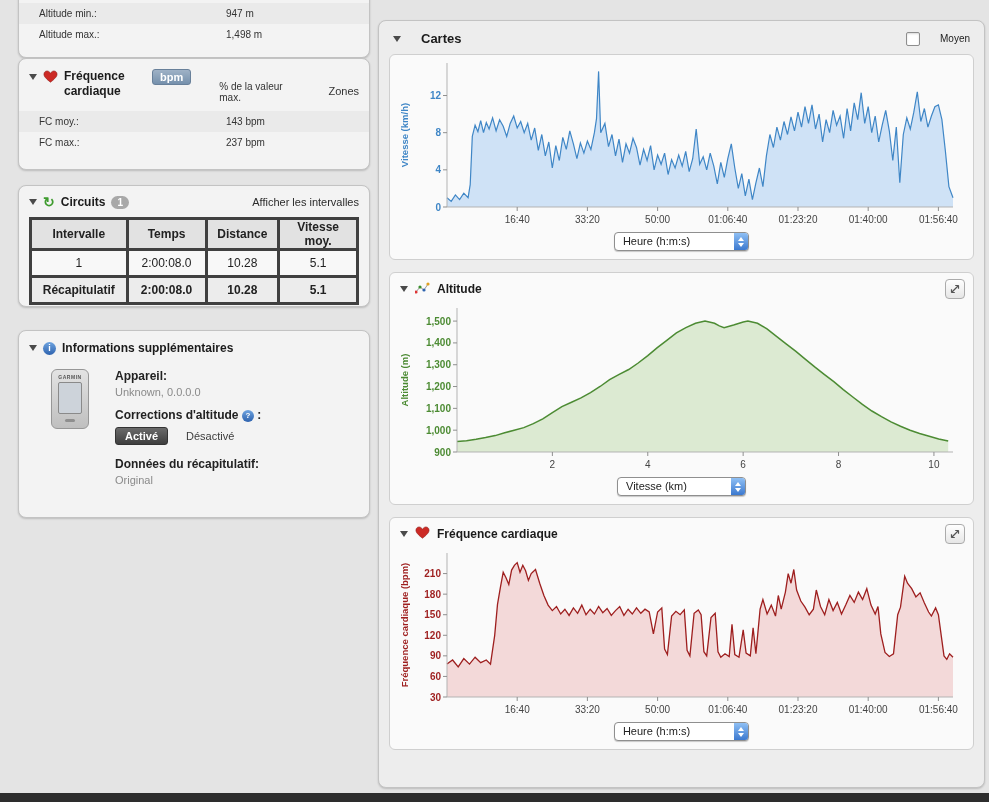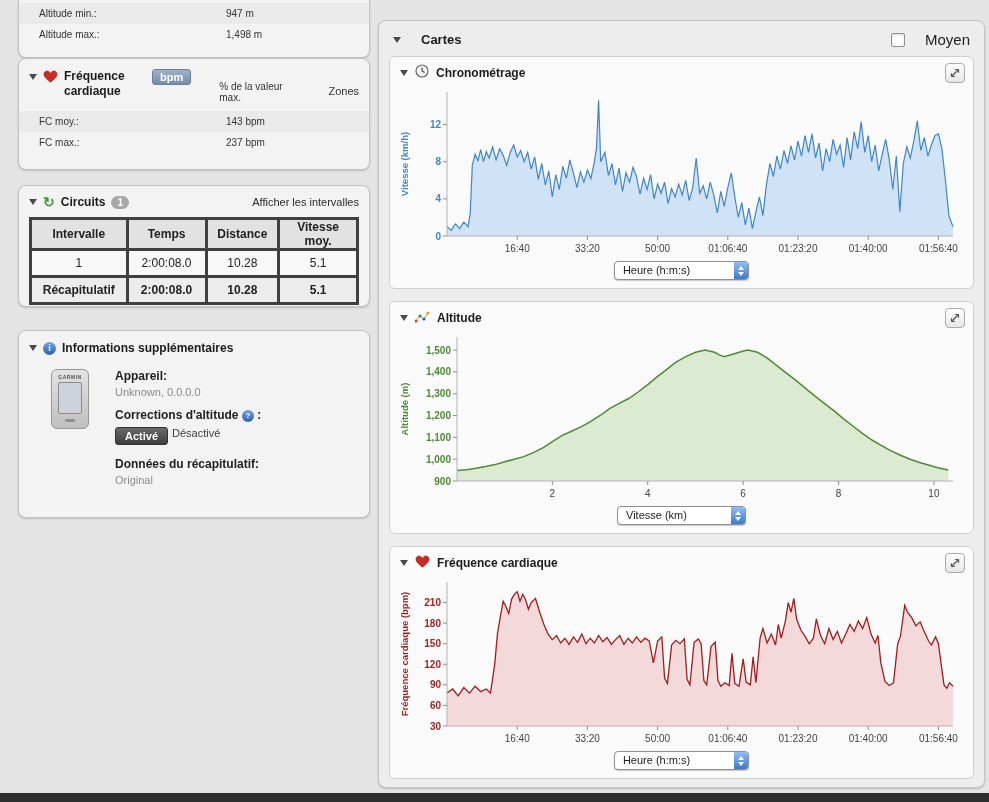--- a/index.html
+++ b/index.html
@@ -43,33 +43,33 @@
   .hdr-d{display:flex;align-items:center;padding:10px 10px 4px 10px;gap:6px;}
   .info-body{display:flex;padding:10px 14px 0 14px;}
   .device{width:36px;height:58px;margin-left:18px;border:1px solid #979797;border-radius:6px;
      background:linear-gradient(#e3e3e3,#bfbfbf);flex:none;text-align:center;}
   .device .brand{font-size:5px;letter-spacing:.5px;color:#555;font-weight:bold;margin-top:4px;}
   .device .screen{width:22px;height:30px;margin:2px auto 0;background:#cdd3da;border:1px solid #8a8a8a;border-radius:2px;}
   .device .btn{width:10px;height:3px;margin:5px auto 0;background:#8f8f8f;border-radius:2px;}
   .info-text{margin-left:26px;font-size:12px;color:#222;}
   .info-text .b{font-weight:bold;margin-bottom:3px;}
   .info-text .gray{color:#8a8a8a;font-size:11px;margin-bottom:10px;}
-  .toggle-row{display:flex;align-items:flex-start;gap:4px;margin:5px 0 12px 0;}
+  .toggle-row{display:flex;align-items:center;gap:18px;margin:5px 0 12px 0;}
   .btn-dark{background:linear-gradient(#6a6a6a,#3e3e3e);color:#fff;font-size:11px;font-weight:bold;
      border:1px solid #333;border-radius:3px;padding:2px 9px;}
   .plain-opt{font-size:11px;color:#3c3c3c;}
   
   .right-col{position:absolute;left:378px;top:20px;width:607px;height:768px;background:#ededed;
      border:1px solid #c3c3c3;border-radius:8px;box-shadow:0 1px 2px rgba(0,0,0,.18);box-sizing:border-box;}
   .cartes-hdr{display:flex;align-items:center;padding:10px 14px 8px 14px;gap:20px;}
   .cartes-title{font-size:13px;font-weight:bold;color:#1b1b1b;}
   .spacer{flex:1;}
   .checkbox{width:12px;height:12px;background:#fff;border:1px solid #8e8e8e;border-radius:2px;
      box-shadow:inset 0 1px 2px rgba(0,0,0,.15);flex:none;}
-  .check-label{font-size:15px;color:#222;text-align:right;}
+  .check-label{font-size:10px;color:#222;text-align:right;}
   .chart-panel{position:relative;margin:0 10px 12px 10px;background:#fafafa;border:1px solid #cfcfcf;
      border-radius:6px;}
   .chart-hdr{display:flex;align-items:center;gap:7px;padding:7px 10px 2px 10px;}
   .expand-btn{position:absolute;right:8px;top:6px;width:18px;height:18px;border:1px solid #ababab;
      border-radius:4px;background:linear-gradient(#ffffff,#e6e6e6);display:flex;align-items:center;
      justify-content:center;cursor:pointer;}
   svg.chart{display:block;margin:0 auto;}
   svg text{font-family:"Liberation Sans",sans-serif;}
   .dd-wrap{text-align:center;padding:0 0 8px 0;margin-top:-2px;}
   .dropdown{display:inline-flex;align-items:stretch;border:1px solid #8f8f8f;border-radius:4px;
@@ -194,36 +194,20 @@
   <div class="right-col">
     <div class="cartes-hdr">
       <span class="tri"></span>
       <span class="cartes-title">Cartes</span>
       <span class="spacer"></span>
       <span class="checkbox"></span>
       <span class="check-label">Moyen</span>
     </div>
 
     <section class="chart-panel">
-      <div class="chart-hdr">
-        <span class="tri"></span>
-        <span>
-          <svg width="14" height="14" viewBox="0 0 14 14">
-              <circle cx="7" cy="7" r="6" fill="#f2f2f2" stroke="#6b6b6b" stroke-width="1.2"></circle>
-              <path d="M7 3.4 V7 L9.6 8.4" stroke="#444" stroke-width="1.1" fill="none"></path>
-            </svg>
-        </span>
-        <span class="hdr-title">Chronométrage</span>
-        <span class="expand-btn">
-          <svg width="10" height="10" viewBox="0 0 10 10">
-              <path d="M1.5 8.5 L8.5 1.5" stroke="#555" stroke-width="1.2"></path>
-              <path d="M1.5 8.5 L1.5 5.2 M1.5 8.5 L4.8 8.5 M8.5 1.5 L5.2 1.5 M8.5 1.5 L8.5 4.8" stroke="#555" stroke-width="1.2"></path>
-            </svg>
-        </span>
-      </div>
       <svg class="chart" width="570" height="178">
           <polygon points="50.0,152.0 50.0,142.7 54.2,146.4 58.4,139.9 62.6,144.6 66.8,138.1 71.1,142.7 73.2,129.7 75.3,81.4 78.1,70.2 80.9,76.7 83.7,65.6 86.5,77.7 89.3,67.5 92.1,74.0 95.6,62.8 99.1,75.8 102.6,64.7 106.2,71.2 109.7,81.4 113.2,68.4 116.7,61.0 120.2,73.0 123.7,66.5 127.2,77.7 130.7,68.4 134.2,85.1 137.7,73.0 141.3,95.3 144.8,79.5 148.3,100.9 151.8,87.0 155.3,113.0 158.8,90.7 162.3,105.5 165.8,82.3 169.3,94.4 172.8,75.8 176.4,88.8 179.9,103.7 183.4,87.9 186.9,98.1 190.4,86.0 193.9,94.4 197.4,77.7 199.5,63.7 201.6,16.4 203.7,77.7 207.9,68.4 211.5,91.6 215.0,79.5 218.5,100.9 222.0,84.2 225.5,107.4 229.0,88.8 232.5,98.1 236.0,83.3 239.5,92.5 243.0,110.2 246.6,94.4 250.1,105.5 253.6,90.7 257.1,114.8 260.6,100.0 264.1,109.3 267.6,98.1 271.1,119.5 274.6,104.6 278.1,113.0 281.7,100.0 285.2,111.1 288.7,96.3 292.2,116.7 295.7,103.7 299.2,74.0 302.7,109.3 306.2,101.8 309.7,114.8 313.2,98.1 316.8,111.1 320.3,128.8 323.8,107.4 327.3,122.3 330.8,103.7 334.3,88.8 337.8,113.0 341.3,133.4 344.8,118.6 348.3,140.9 351.9,124.1 355.4,144.6 358.9,127.8 362.4,113.0 365.9,131.6 369.4,100.9 372.9,79.5 376.4,92.5 379.9,72.1 383.4,85.1 387.0,66.5 390.5,79.5 394.0,61.9 397.5,75.8 401.0,57.2 404.5,72.1 408.0,51.7 411.5,68.4 415.0,49.8 418.5,74.0 422.1,59.1 425.6,87.0 429.1,64.7 432.6,77.7 436.1,55.4 439.6,70.2 443.1,61.0 446.6,83.3 450.1,53.5 453.6,75.8 457.2,47.9 460.7,64.7 464.2,37.7 467.7,68.4 471.2,51.7 474.7,77.7 478.2,61.0 481.7,87.0 485.2,70.2 488.7,55.4 492.3,75.8 495.8,105.5 499.3,72.1 502.8,127.8 506.3,79.5 509.8,62.8 513.3,74.0 516.8,57.2 520.3,36.8 523.8,66.5 527.4,53.5 530.9,72.1 534.4,61.0 537.9,51.7 541.4,49.8 544.9,64.7 548.4,96.3 551.9,131.6 556.0,142.7 556.0,152.0" fill="#cfe2f6" stroke="none"></polygon>
           <polyline points="50.0,142.7 54.2,146.4 58.4,139.9 62.6,144.6 66.8,138.1 71.1,142.7 73.2,129.7 75.3,81.4 78.1,70.2 80.9,76.7 83.7,65.6 86.5,77.7 89.3,67.5 92.1,74.0 95.6,62.8 99.1,75.8 102.6,64.7 106.2,71.2 109.7,81.4 113.2,68.4 116.7,61.0 120.2,73.0 123.7,66.5 127.2,77.7 130.7,68.4 134.2,85.1 137.7,73.0 141.3,95.3 144.8,79.5 148.3,100.9 151.8,87.0 155.3,113.0 158.8,90.7 162.3,105.5 165.8,82.3 169.3,94.4 172.8,75.8 176.4,88.8 179.9,103.7 183.4,87.9 186.9,98.1 190.4,86.0 193.9,94.4 197.4,77.7 199.5,63.7 201.6,16.4 203.7,77.7 207.9,68.4 211.5,91.6 215.0,79.5 218.5,100.9 222.0,84.2 225.5,107.4 229.0,88.8 232.5,98.1 236.0,83.3 239.5,92.5 243.0,110.2 246.6,94.4 250.1,105.5 253.6,90.7 257.1,114.8 260.6,100.0 264.1,109.3 267.6,98.1 271.1,119.5 274.6,104.6 278.1,113.0 281.7,100.0 285.2,111.1 288.7,96.3 292.2,116.7 295.7,103.7 299.2,74.0 302.7,109.3 306.2,101.8 309.7,114.8 313.2,98.1 316.8,111.1 320.3,128.8 323.8,107.4 327.3,122.3 330.8,103.7 334.3,88.8 337.8,113.0 341.3,133.4 344.8,118.6 348.3,140.9 351.9,124.1 355.4,144.6 358.9,127.8 362.4,113.0 365.9,131.6 369.4,100.9 372.9,79.5 376.4,92.5 379.9,72.1 383.4,85.1 387.0,66.5 390.5,79.5 394.0,61.9 397.5,75.8 401.0,57.2 404.5,72.1 408.0,51.7 411.5,68.4 415.0,49.8 418.5,74.0 422.1,59.1 425.6,87.0 429.1,64.7 432.6,77.7 436.1,55.4 439.6,70.2 443.1,61.0 446.6,83.3 450.1,53.5 453.6,75.8 457.2,47.9 460.7,64.7 464.2,37.7 467.7,68.4 471.2,51.7 474.7,77.7 478.2,61.0 481.7,87.0 485.2,70.2 488.7,55.4 492.3,75.8 495.8,105.5 499.3,72.1 502.8,127.8 506.3,79.5 509.8,62.8 513.3,74.0 516.8,57.2 520.3,36.8 523.8,66.5 527.4,53.5 530.9,72.1 534.4,61.0 537.9,51.7 541.4,49.8 544.9,64.7 548.4,96.3 551.9,131.6 556.0,142.7" fill="none" stroke="#3f86c6" stroke-width="1.2"></polyline>
           <line x1="50" y1="8" x2="50" y2="152" stroke="#b3b3b3"></line>
           <line x1="50" y1="152" x2="556" y2="152" stroke="#b3b3b3"></line>
           <line x1="46" y1="152" x2="50" y2="152" stroke="#8f8f8f"></line>
           <text x="44" y="155.5" text-anchor="end" fill="#3f86c6" font-size="10" font-weight="bold">0</text>
           <line x1="46" y1="114.83870967741936" x2="50" y2="114.83870967741936" stroke="#8f8f8f"></line>
           <text x="44" y="118.33870967741936" text-anchor="end" fill="#3f86c6" font-size="10" font-weight="bold">4</text>
           <line x1="46" y1="77.67741935483872" x2="50" y2="77.67741935483872" stroke="#8f8f8f"></line>

